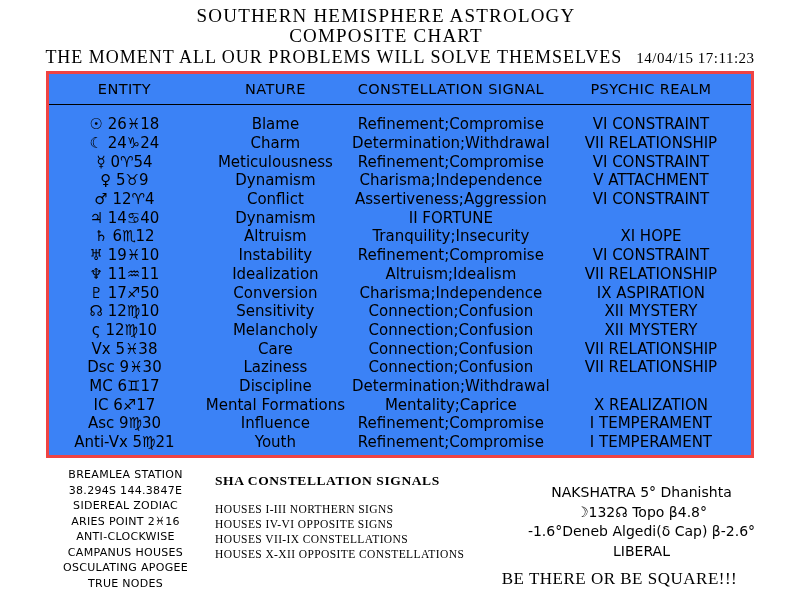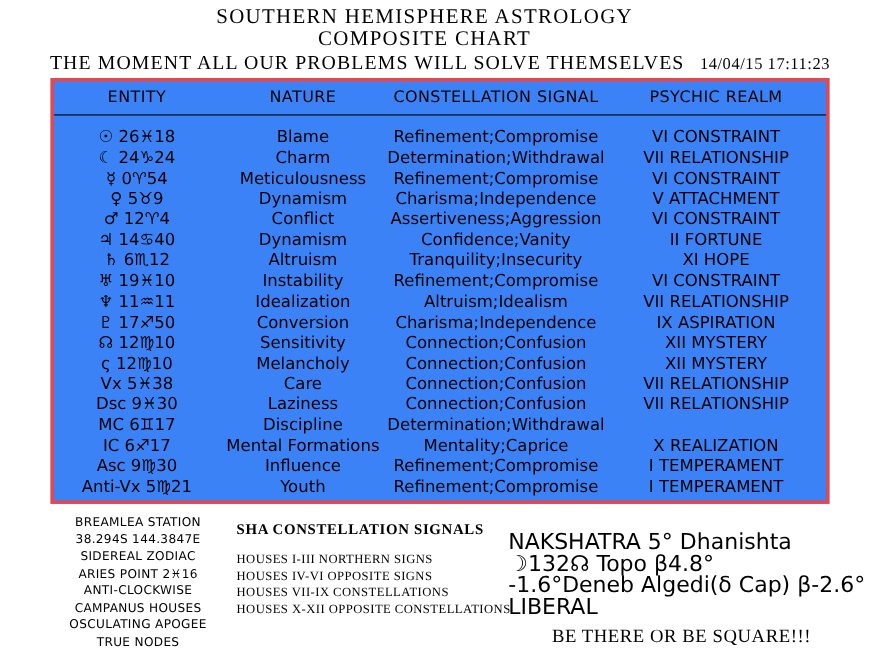--- a/index.html
+++ b/index.html
@@ -32,22 +32,22 @@
     position:absolute;left:28px;top:467px;width:195px;text-align:center;
     font-size:11px;line-height:15.5px;letter-spacing:0.3px;
   }
   
   .panel-mid{position:absolute;left:215px;top:473px;width:285px;text-align:left;}
   .mid-title{font-size:13.5px;font-weight:bold;letter-spacing:0.6px;margin-bottom:13px;}
   .mid-line{font-size:11.5px;line-height:15px;letter-spacing:0.4px;white-space:nowrap;}
 
   
   .panel-right{
-    position:absolute;left:462px;top:483px;width:315px;
-    font-size:20px;line-height:19.5px;white-space:nowrap;
+    position:absolute;left:484px;top:483px;width:315px;text-align:center;
+    font-size:14px;line-height:19.5px;white-space:nowrap;
   }
   
   .tagline{
     position:absolute;left:462px;top:569px;width:315px;text-align:center;
     font-size:17px;font-weight:normal;letter-spacing:0.5px;white-space:nowrap;
   }
 </style>
 </head>
 <body>
 
@@ -96,21 +96,20 @@
         </div>
         <div class="grid-row trow">
           <div class="tcell">♂ 12♈4</div>
           <div class="tcell">Conflict</div>
           <div class="tcell">Assertiveness;Aggression</div>
           <div class="tcell">VI CONSTRAINT</div>
         </div>
         <div class="grid-row trow">
           <div class="tcell">♃ 14♋40</div>
           <div class="tcell">Dynamism</div>
-          <div class="tcell">Confidence;Vanity</div>
           <div class="tcell">II FORTUNE</div>
         </div>
         <div class="grid-row trow">
           <div class="tcell">♄ 6♏12</div>
           <div class="tcell">Altruism</div>
           <div class="tcell">Tranquility;Insecurity</div>
           <div class="tcell">XI HOPE</div>
         </div>
         <div class="grid-row trow">
           <div class="tcell">♅ 19♓10</div>

